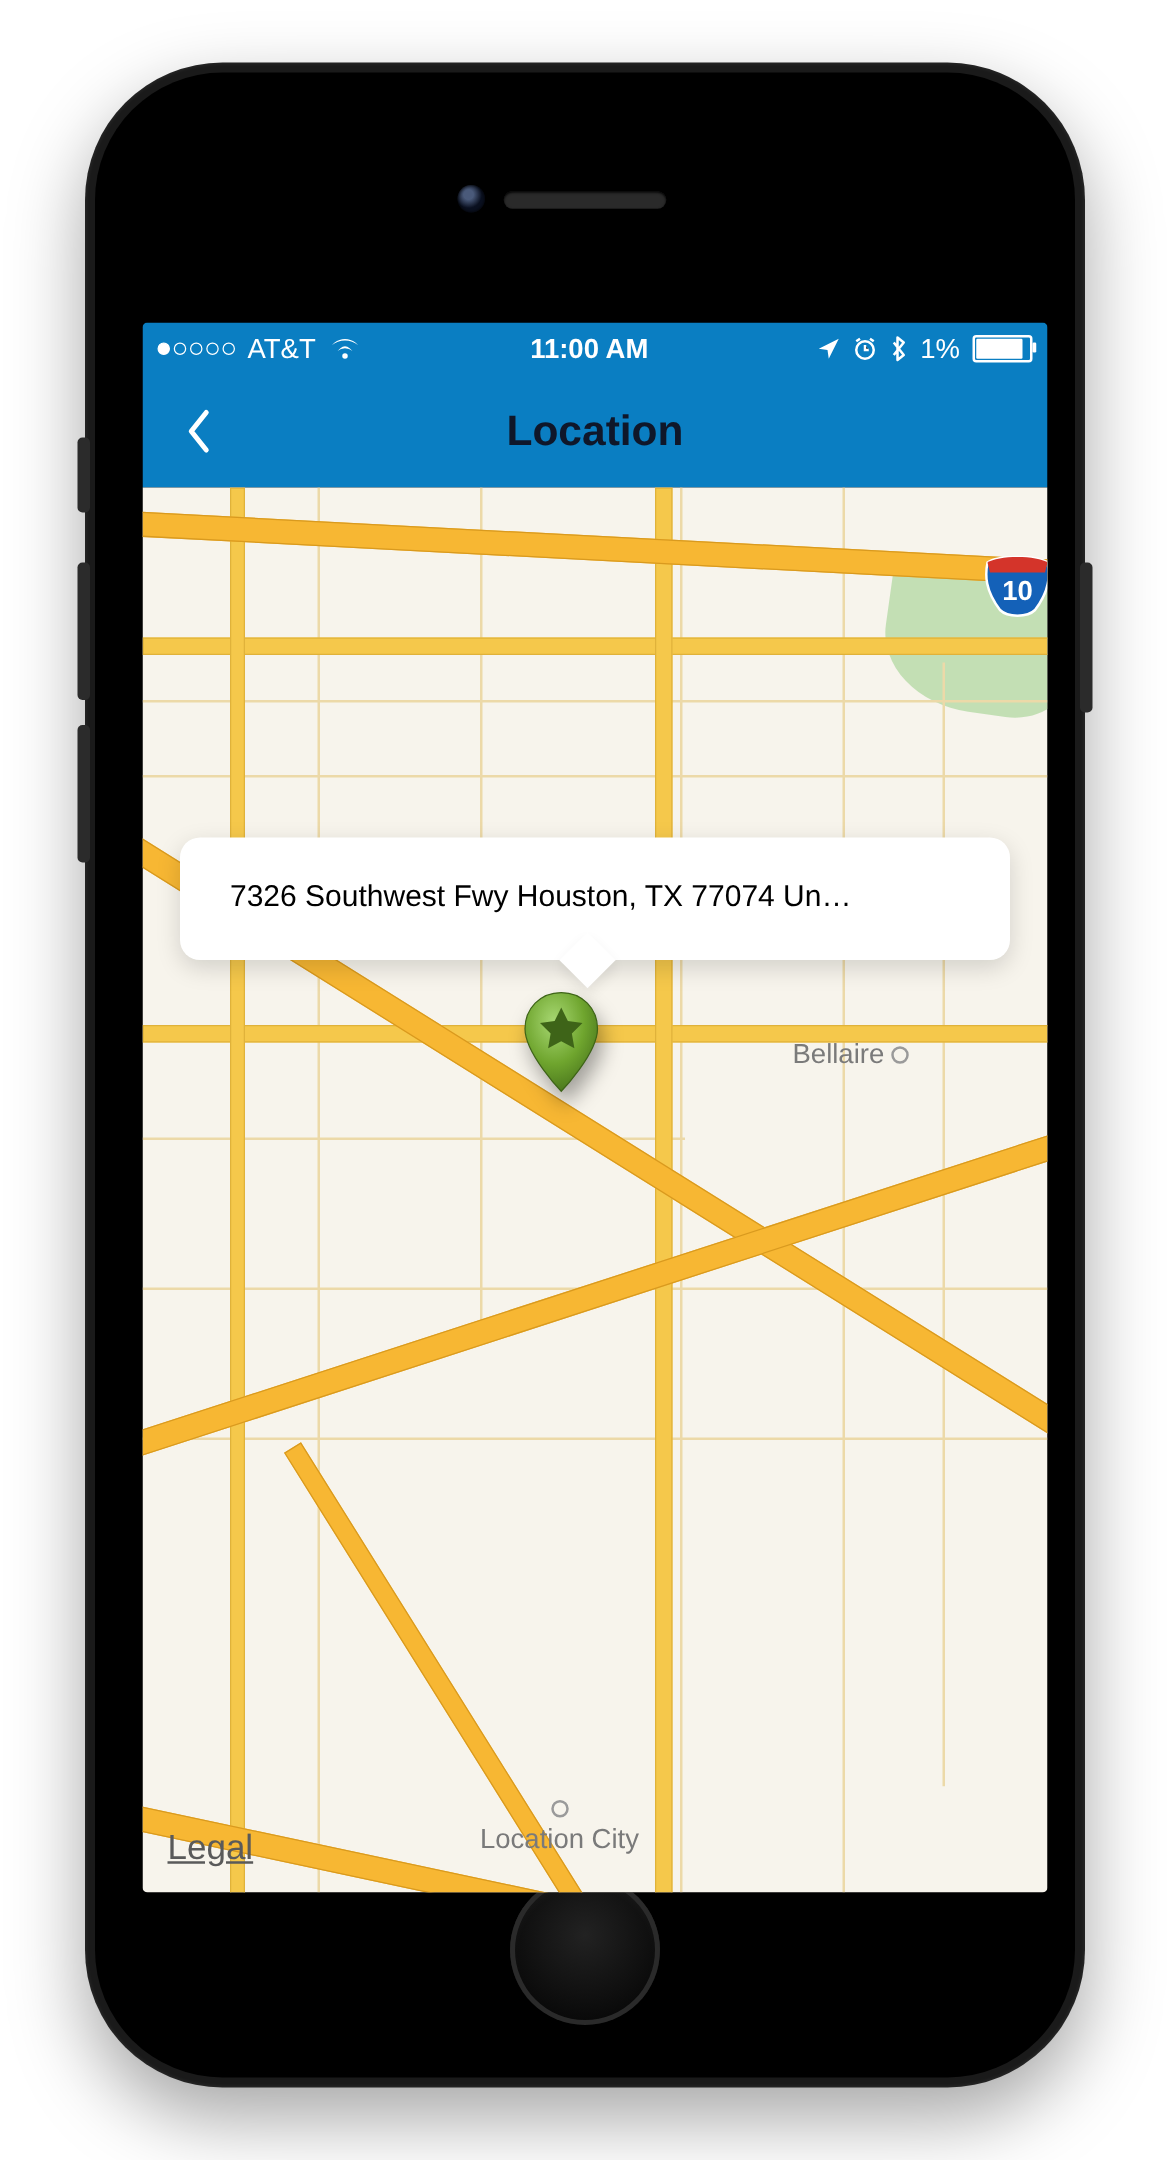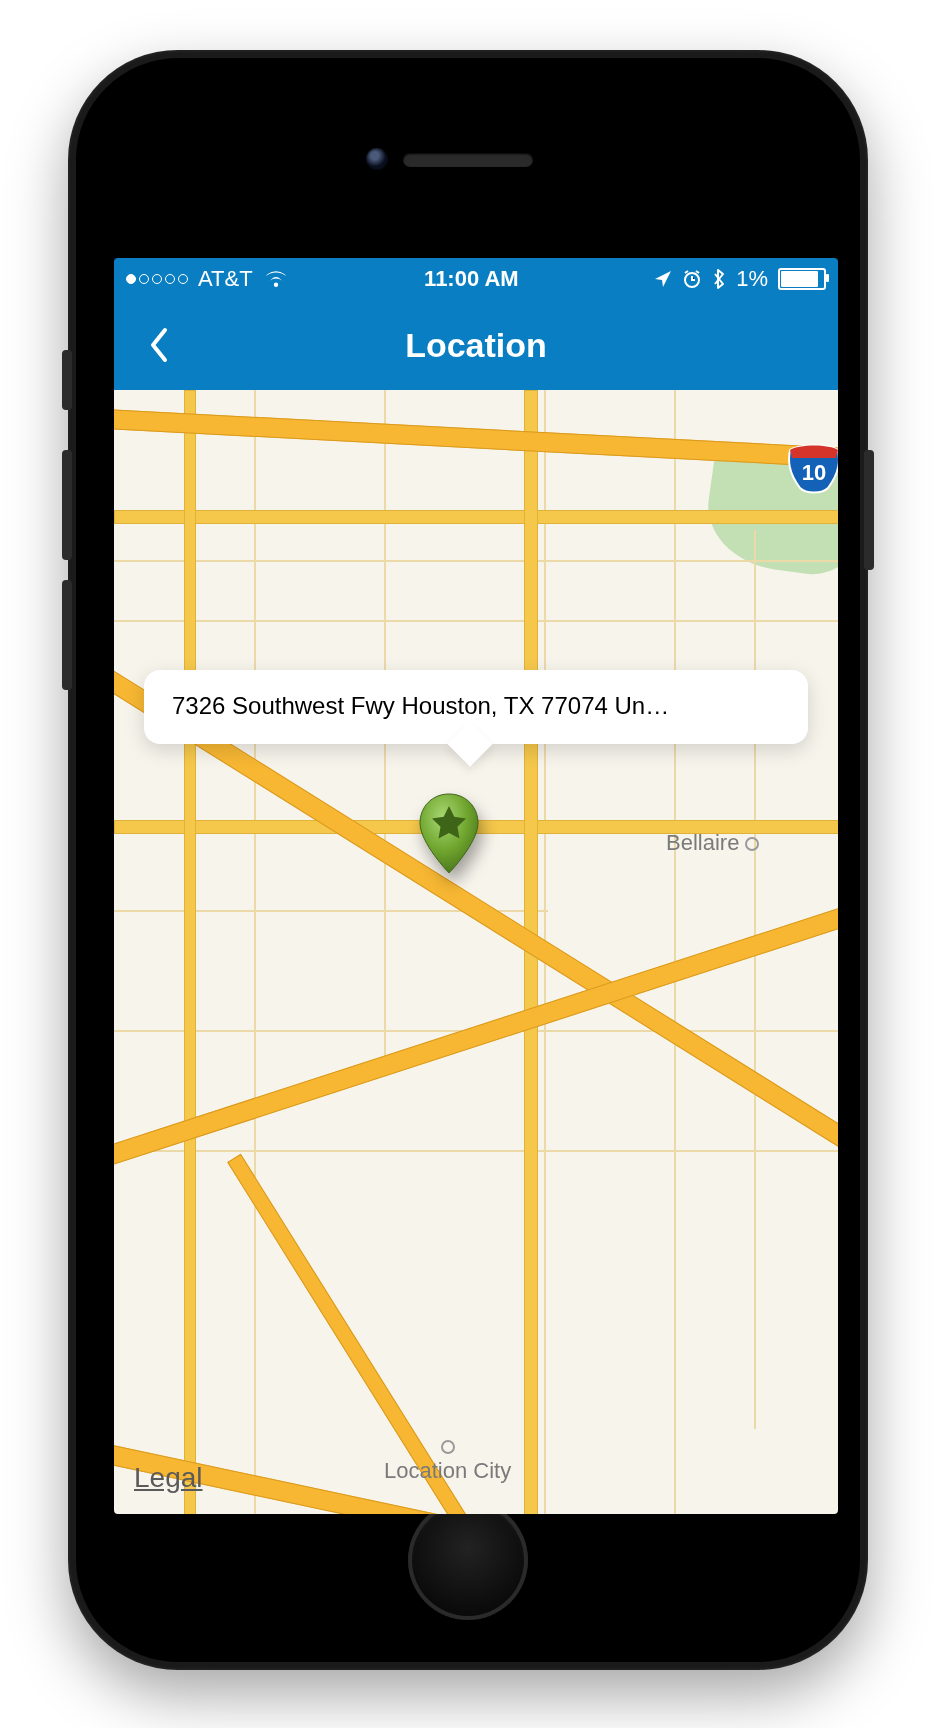--- a/index.html
+++ b/index.html
@@ -22,42 +22,42 @@
   .status .left,.status .right{display:flex;align-items:center;gap:10px}
   .dots{display:flex;gap:3px}
   .dots span{width:10px;height:10px;border-radius:50%;border:1.5px solid #fff;box-sizing:border-box}
   .dots span.f{background:#fff}
   .wifi-icon svg,.nav-icon svg,.alarm-icon svg,.bt-icon svg{display:block}
   .batt{display:flex;align-items:center;gap:4px}
   .batt-shell{width:44px;height:18px;border:2px solid #fff;border-radius:3px;position:relative}
   .batt-shell::after{content:"";position:absolute;right:-5px;top:4px;width:3px;height:8px;background:#fff;border-radius:1px}
   .batt-fill{position:absolute;left:1px;top:1px;bottom:1px;width:85%;background:#fff;border-radius:1px}
   
-  .navbar{height:90px;background:#0a7ec2;color:#ffffff;display:flex;align-items:center;justify-content:center;position:relative}
+  .navbar{height:90px;background:#0a7ec2;color:#0f172a;display:flex;align-items:center;justify-content:center;position:relative}
   .navtitle{font-size:34px;font-weight:700}
   .back{position:absolute;left:14px;top:0;bottom:0;width:60px;display:flex;align-items:center;justify-content:center}
   
   .map{position:relative;height:calc(100% - 132px);background:#f7f4ec;overflow:hidden}
   .legal{position:absolute;left:20px;bottom:20px;font-size:28px;color:#5a5a5a;text-decoration:underline}
   .city{position:absolute;font-size:22px;color:#7a7a7a;font-weight:500;white-space:nowrap}
   .city .dot{display:inline-block;width:10px;height:10px;border:2px solid #9a9a9a;border-radius:50%;margin-left:6px;vertical-align:middle}
-  .city.lbl-bellaire{left:552px;top:440px}
+  .city.lbl-bellaire{left:520px;top:440px}
   .city.lbl-missouri{left:270px;top:1050px}
   .city.lbl-missouri .dot{margin-left:0;margin-right:0}
   .shield{position:absolute;right:-4px;top:50px;width:56px;height:56px}
   .park{position:absolute;right:-20px;top:60px;width:150px;height:120px;background:#bdddae;border-radius:10% 40% 30% 50%;transform:rotate(8deg);opacity:.9}
   
   .road{position:absolute;background:#f5c84b;border:1px solid #e0b23a;}
   .road.h{height:12px;}
   .road.hwy{height:18px;background:#f7b733;border:1px solid #d99a1f}
   
   
   .callout{position:absolute;left:30px;top:280px;right:30px;background:#fff;border-radius:16px;padding:18px 24px 20px;box-shadow:0 6px 20px rgba(0,0,0,.15);}
   .callout h2{margin:0 0 2px;font-size:34px;font-weight:500;color:#000}
-  .callout p{margin:4px;font-size:24px;color:#000;white-space:nowrap;overflow:hidden;text-overflow:ellipsis}
+  .callout p{margin:16px;font-size:24px;color:#000;white-space:nowrap;overflow:hidden;text-overflow:ellipsis}
   .callout .tail{position:absolute;left:310px;bottom:-16px;width:32px;height:32px;background:#fff;transform:rotate(45deg);box-shadow:4px 4px 10px rgba(0,0,0,.08)}
   
   .pin{position:absolute;left:300px;top:400px;width:70px;height:90px}
   .pin svg{filter:drop-shadow(4px 10px 8px rgba(0,0,0,.35))}
   
   .ml{position:absolute;background:#ecd9a8}
 </style>
 </head>
 <body>
 

